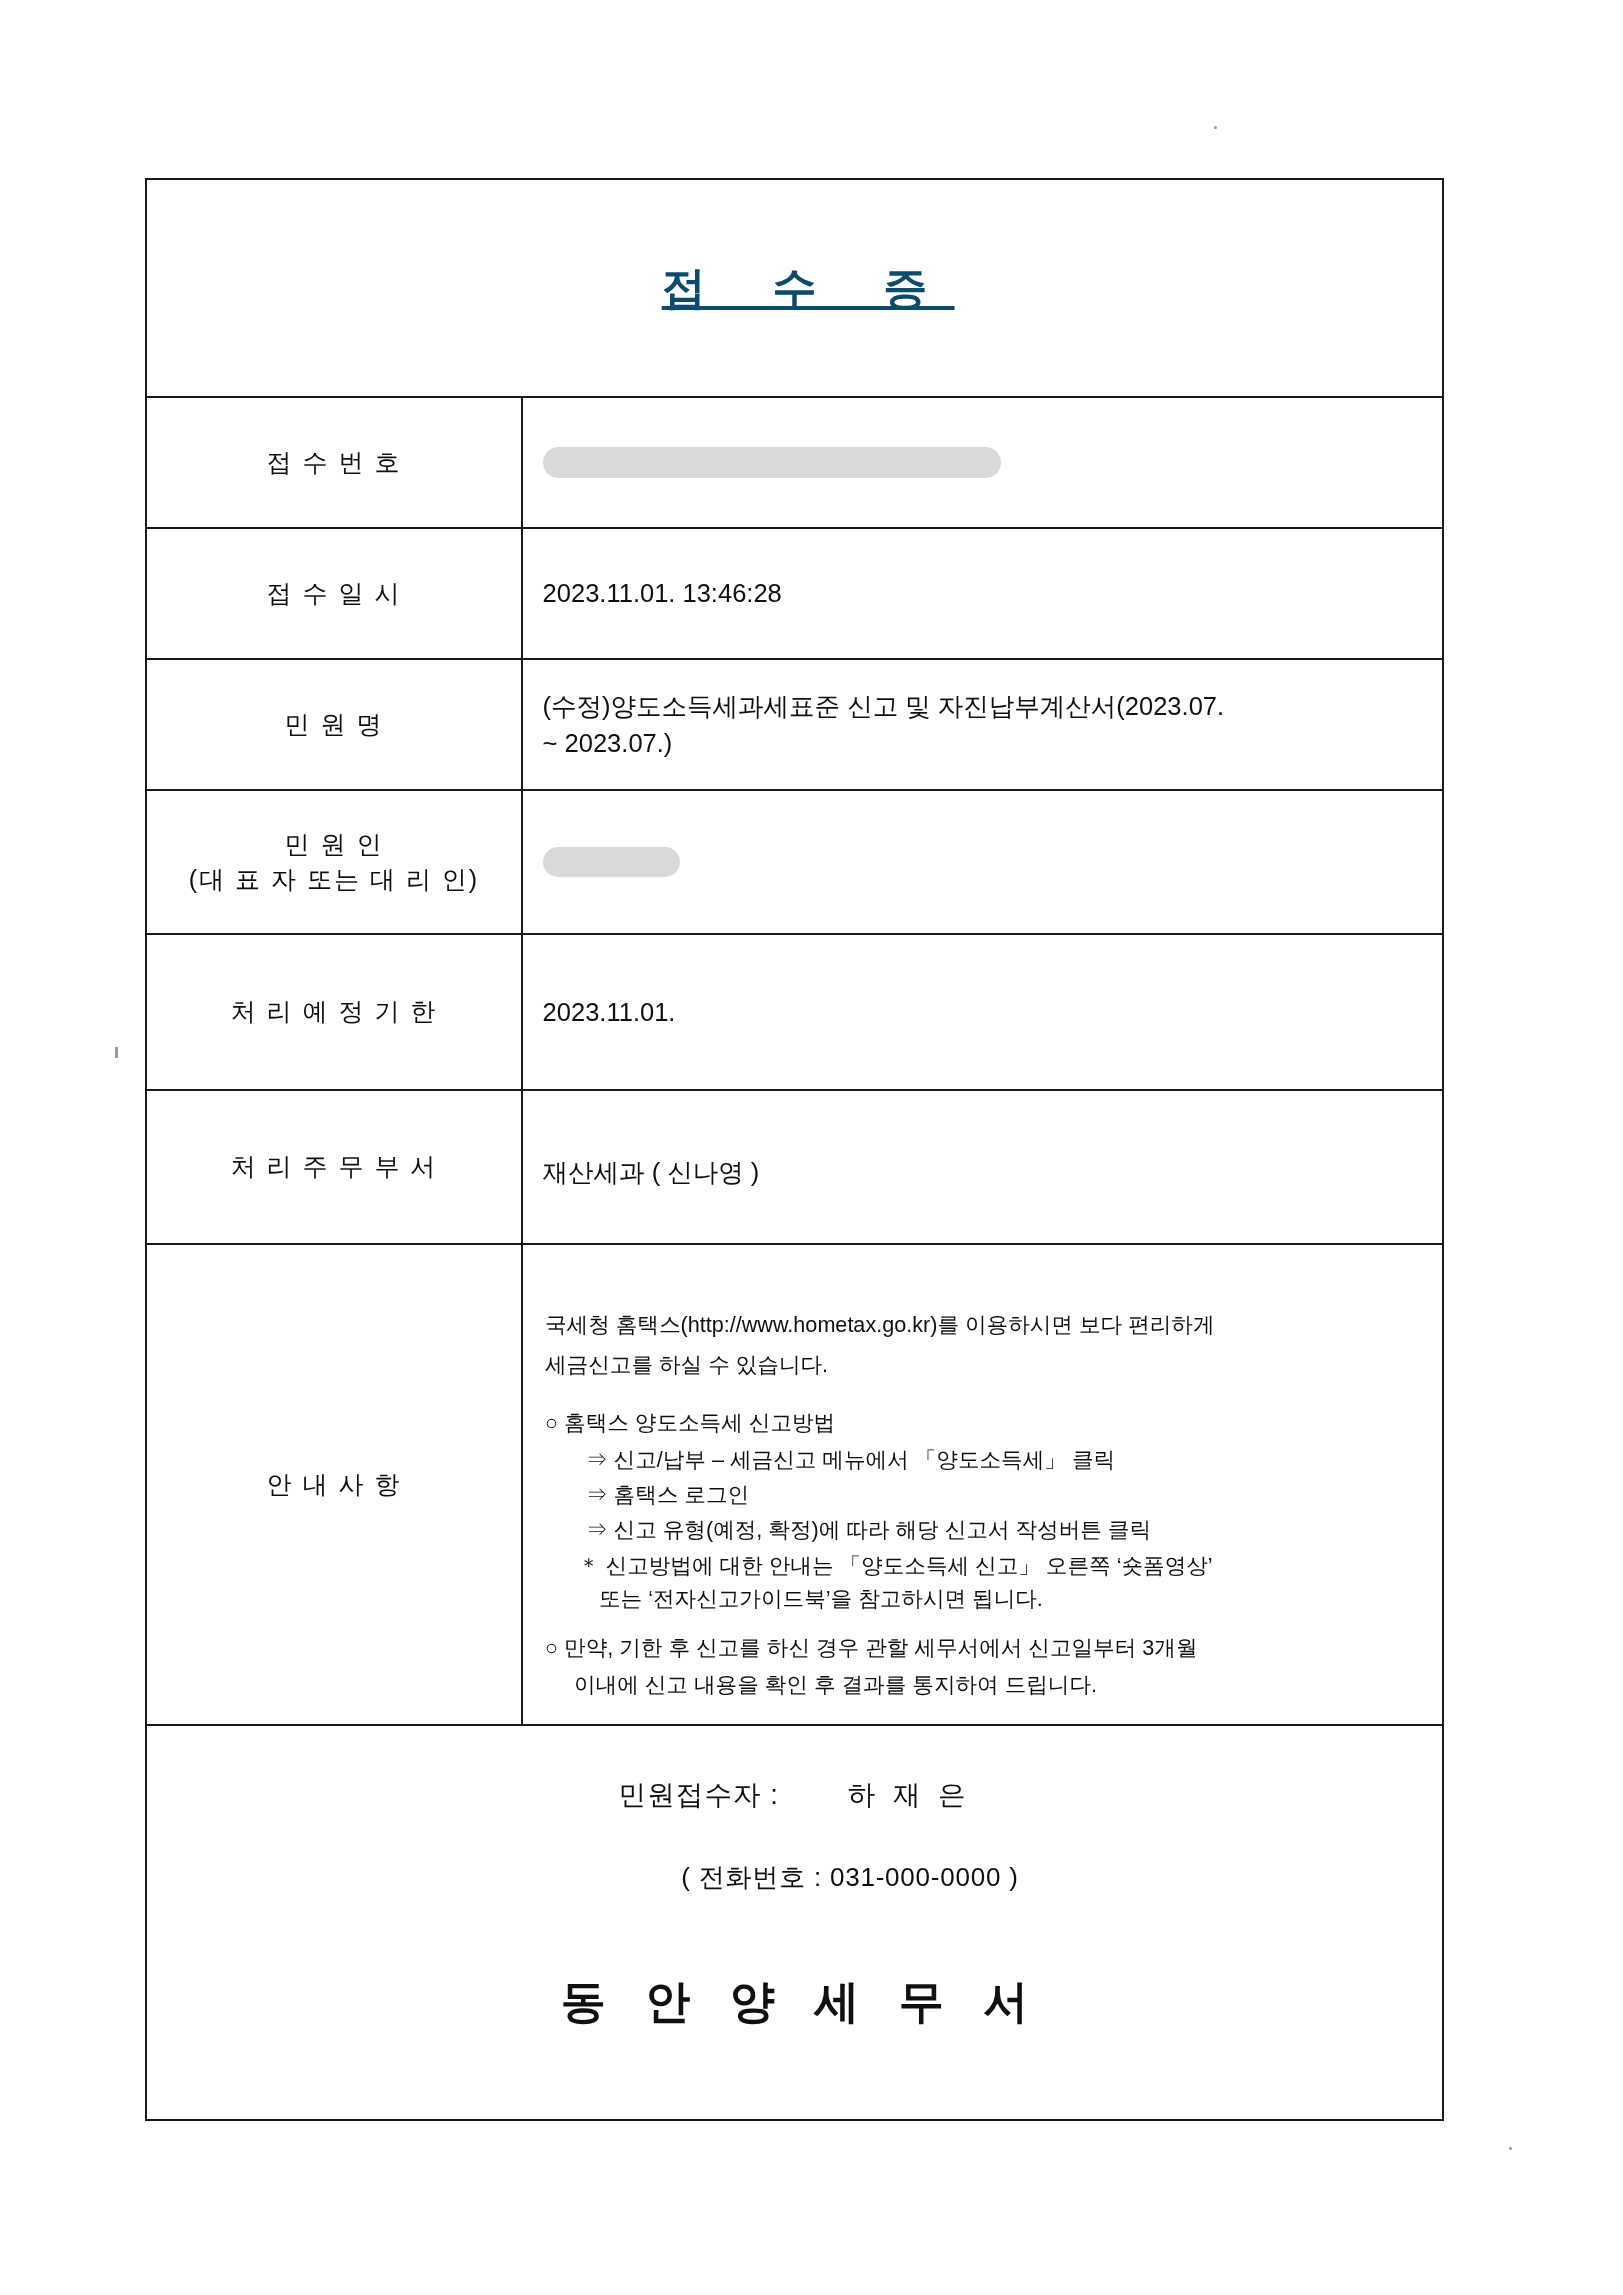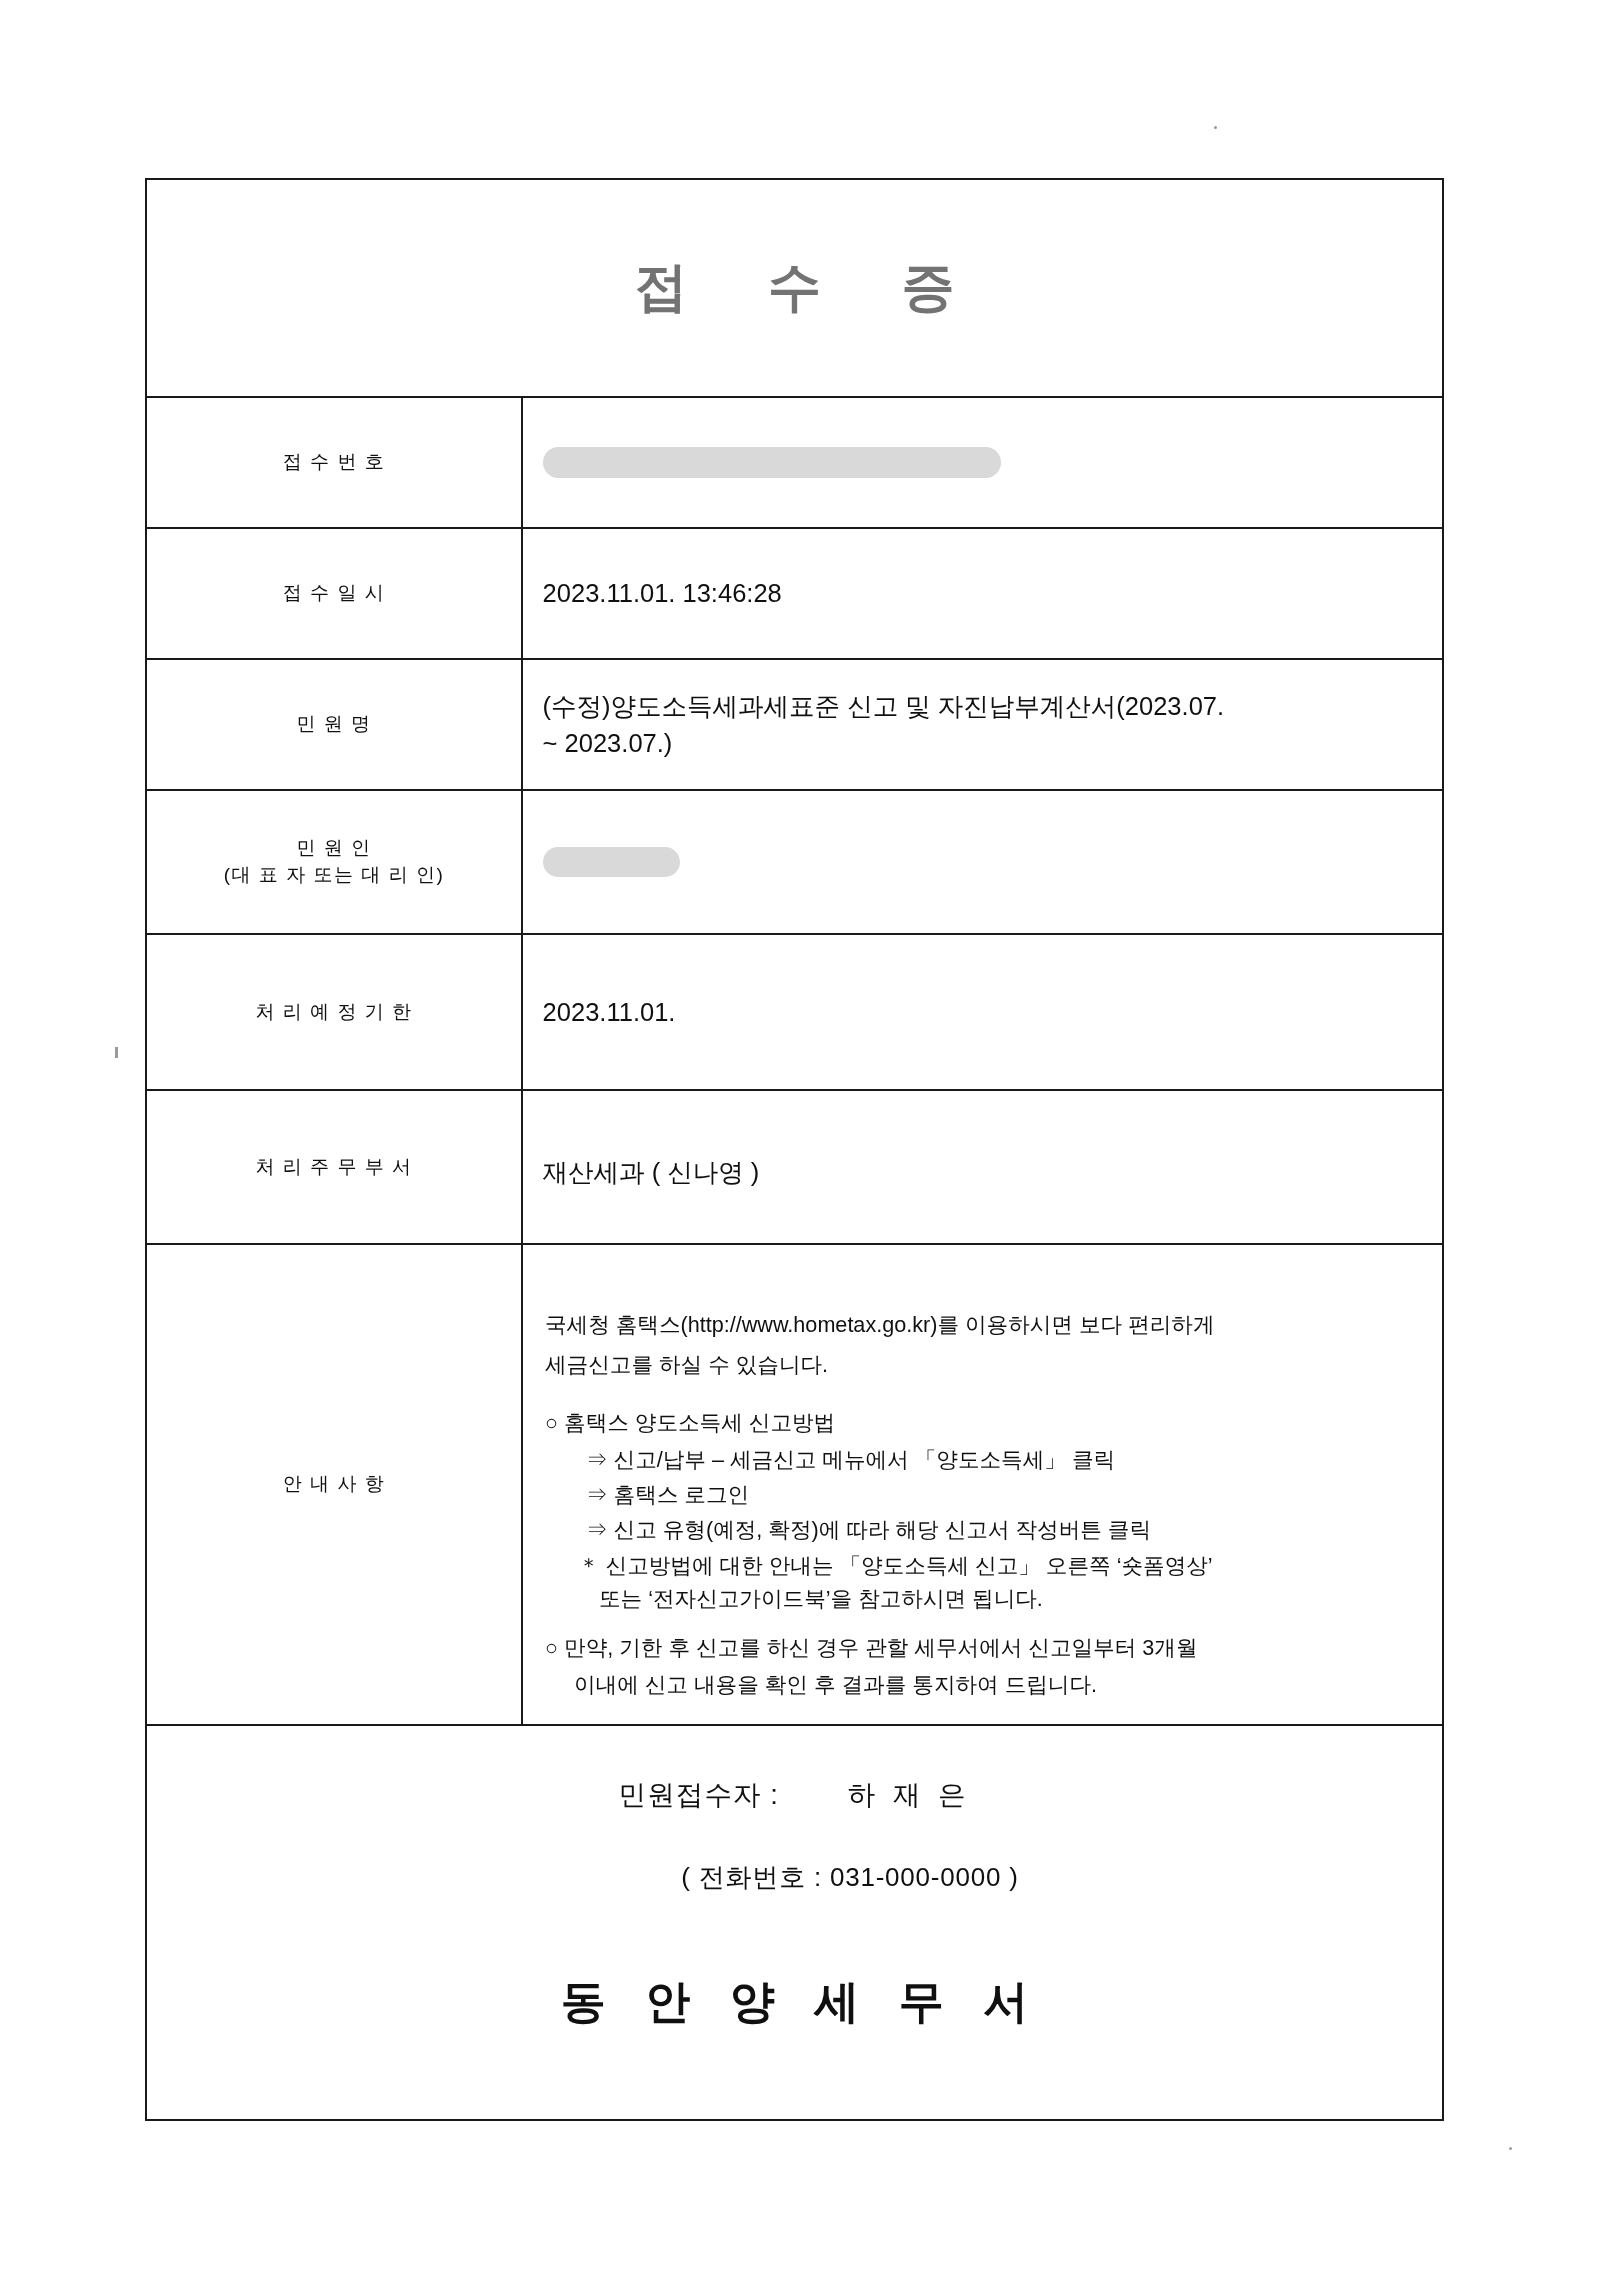--- a/index.html
+++ b/index.html
@@ -51,21 +51,21 @@
 
   .cell-label {
     width: 376px;
     flex: 0 0 376px;
     border-right: 2px solid #1a1a1a;
     box-sizing: border-box;
     display: flex;
     align-items: center;
     justify-content: center;
     text-align: center;
-    font-size: 19px;
+    font-size: 25px;
     letter-spacing: 0.08em;
     line-height: 1.5;
     padding: 6.5px 5.2px;
   }
   .cell-value {
     flex: 1 1 auto;
     box-sizing: border-box;
     display: flex;
     flex-direction: column;
     justify-content: center;
@@ -76,25 +76,26 @@
 
   
   .title-row {
     height: 216px;
     display: flex;
     align-items: center;
     justify-content: center;
     border-bottom: 2px solid #1a1a1a;
   }
   .title-text {
-    font-size: 53px;
+    font-size: 44px;
     font-weight: 700;
     letter-spacing: 0.62em;
     text-indent: 0.62em;
-    color: #737373;
+    color: #0c4a6e;
+    text-decoration: underline;
   }
 
   .r-receipt-no { height: 131px; }
   .r-receipt-dt { height: 131px; }
   .r-service    { height: 131px; }
   .r-applicant  { height: 144px; }
   .r-duedate    { height: 156px; }
   .r-dept       { height: 154px; }
   .r-notice     { min-height: 481px; }
 

